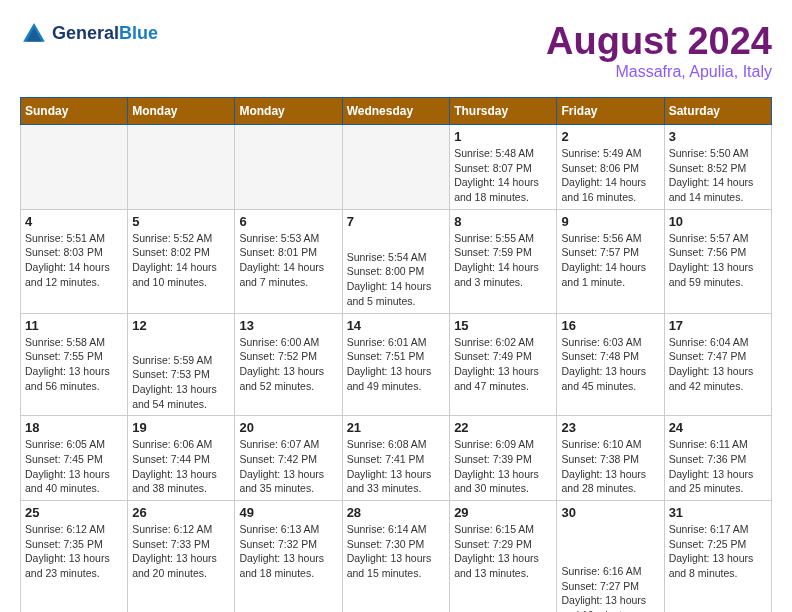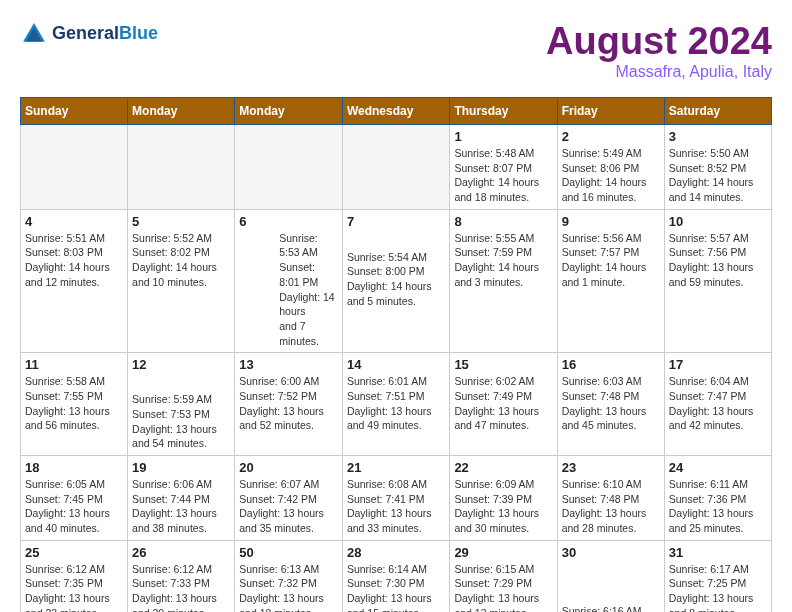--- a/index.html
+++ b/index.html
@@ -153,21 +153,21 @@
         </td>
         <td>
           <span class="day-number">5</span>
           <div class="day-info" style="white-space: pre-line;">Sunrise: 5:52 AM
 Sunset: 8:02 PM
 Daylight: 14 hours
 and 10 minutes.</div>
         </td>
         <td>
           <span class="day-number">6</span>
-          <div class="day-info" style="white-space: pre-line; margin-left: 40px;">Sunrise: 5:53 AM
+          <div class="day-info" style="white-space: pre-line;">Sunrise: 5:53 AM
 Sunset: 8:01 PM
 Daylight: 14 hours
 and 7 minutes.</div>
         </td>
         <td>
           <span class="day-number">7</span>
           <div class="day-info" style="white-space: pre-line; margin-top: 21px;">Sunrise: 5:54 AM
 Sunset: 8:00 PM
 Daylight: 14 hours
 and 5 minutes.</div>
@@ -277,21 +277,21 @@
         <td>
           <span class="day-number">22</span>
           <div class="day-info" style="white-space: pre-line;">Sunrise: 6:09 AM
 Sunset: 7:39 PM
 Daylight: 13 hours
 and 30 minutes.</div>
         </td>
         <td>
           <span class="day-number">23</span>
           <div class="day-info" style="white-space: pre-line;">Sunrise: 6:10 AM
-Sunset: 7:48 PM
+Sunset: 7:38 PM
 Daylight: 13 hours
 and 28 minutes.</div>
         </td>
         <td>
           <span class="day-number">24</span>
           <div class="day-info" style="white-space: pre-line;">Sunrise: 6:11 AM
 Sunset: 7:36 PM
 Daylight: 13 hours
 and 25 minutes.</div>
         </td>
@@ -305,21 +305,21 @@
 and 23 minutes.</div>
         </td>
         <td>
           <span class="day-number">26</span>
           <div class="day-info" style="white-space: pre-line;">Sunrise: 6:12 AM
 Sunset: 7:33 PM
 Daylight: 13 hours
 and 20 minutes.</div>
         </td>
         <td>
-          <span class="day-number">50</span>
+          <span class="day-number">49</span>
           <div class="day-info" style="white-space: pre-line;">Sunrise: 6:13 AM
 Sunset: 7:32 PM
 Daylight: 13 hours
 and 18 minutes.</div>
         </td>
         <td>
           <span class="day-number">28</span>
           <div class="day-info" style="white-space: pre-line;">Sunrise: 6:14 AM
 Sunset: 7:30 PM
 Daylight: 13 hours

